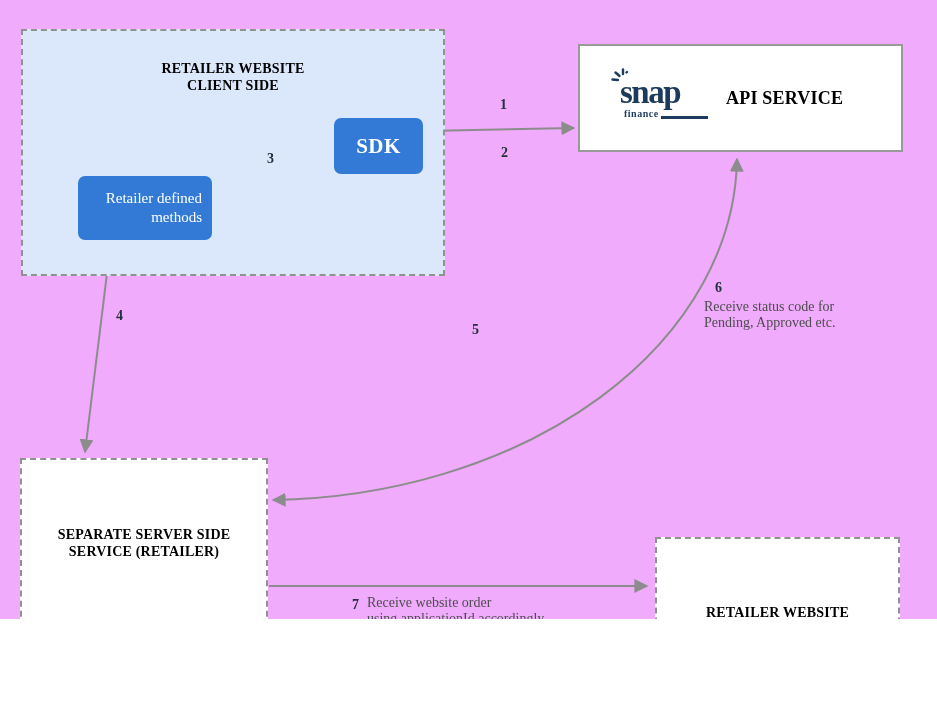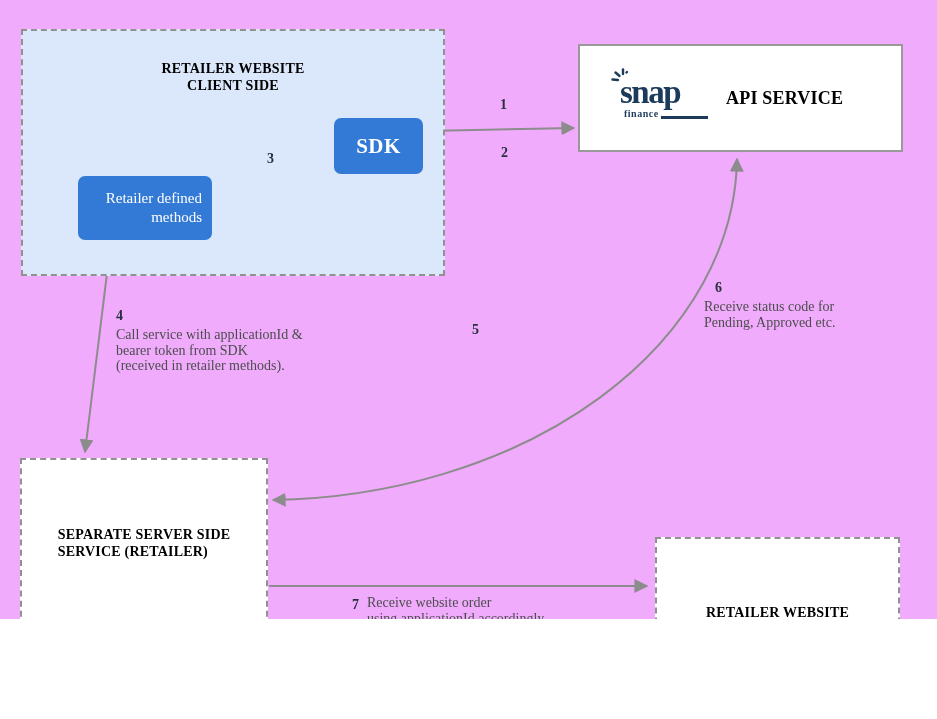--- a/index.html
+++ b/index.html
@@ -73,20 +73,21 @@
     font-size: 10px; font-weight: bold; color: #1b3a5c;
     letter-spacing: 0.5px; line-height: 13px;
   }
   .snap-line { flex: 1; height: 3px; background: #1b3a5c; margin-left: 2px; margin-bottom: 1px; }
   .snap-sparkle { position: absolute; left: -2px; top: -9px; }
 
   .dashed-box {
     background: #ffffff;
     border: 2px dashed #919191;
     display: flex; align-items: center; justify-content: center;
+    text-align: center;
     font-size: 14px; font-weight: bold; color: #000000;
     line-height: 17px; white-space: pre-line; letter-spacing: 0.2px;
   }
   .server-box  { left: 20px;  top: 458px; width: 248px; height: 169px; }
   .backend-box { left: 655px; top: 537px; width: 245px; height: 167px; }
 
   
   .num {
     position: absolute;
     font-size: 14px; font-weight: bold; color: #25303c;
@@ -171,23 +172,20 @@
     <div>RETAILER WEBSITE
 BACKEND</div>
   </div>
 
   <div class="num" style="left:500px; top:97px;">1</div>
   <div class="num" style="left:501px; top:145px;">2</div>
   <div class="num" style="left:267px; top:151px;">3</div>
 
   <div class="step step4">
     <div class="snum">4</div>
-    <div class="body">Call service with applicationId &amp;
-bearer token from SDK
-(received in retailer methods).</div>
   </div>
 
   <div class="step step5">
     <div class="snum">5</div>
   </div>
 
   <div class="step step6">
     <div class="snum">6</div>
     <div class="body">Receive status code for
 Pending, Approved etc.</div>

